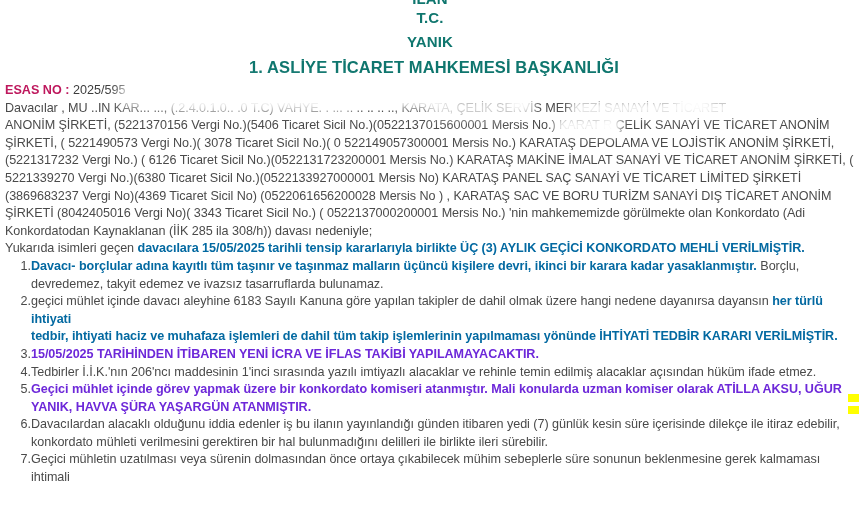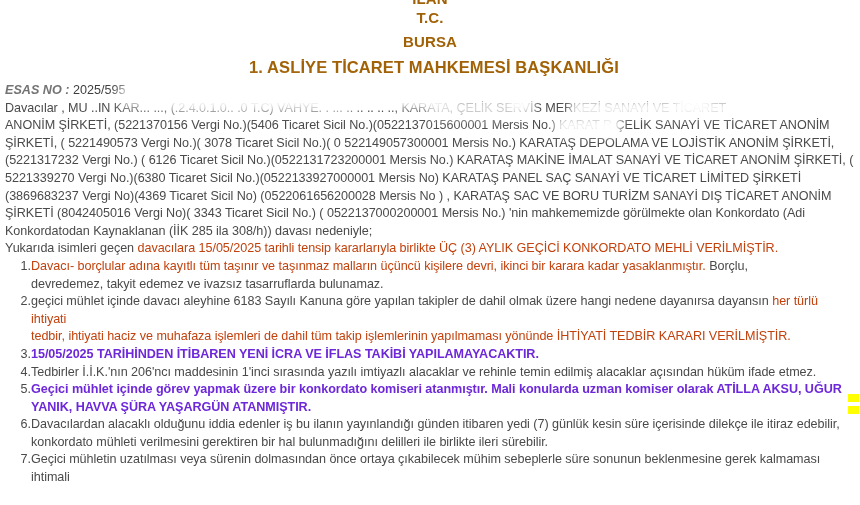--- a/index.html
+++ b/index.html
@@ -21,21 +21,21 @@
     position: relative;
     width: 860px;
     height: 505px;
     overflow: hidden;
   }
 
   
   .head {
     text-align: center;
     font-weight: bold;
-    color: #a16207;
+    color: #0f766e;
     letter-spacing: .1px;
   }
   .head-ilan {
     position: absolute;
     top: -9px;
     left: 0;
     right: 0;
     font-size: 15px;
     line-height: 16px;
   }
@@ -78,23 +78,23 @@
     color: #4a4a4a;
     white-space: nowrap;
     letter-spacing: -0.05px;
   }
 
   .esas {
     font-size: 12.6px;
     line-height: 17.6px;
     margin-bottom: 0px;
   }
-  .esas b { font-weight: bold; color: #737373; font-style: italic; }
-
-  b.strong { font-weight: normal; color: #c2410c; }
+  .esas b { font-weight: bold; color: #be185d; }
+
+  b.strong { font-weight: bold; color: #0369a1; }
 
   
   ol.items {
     list-style: none;
     margin: 0;
     padding: 0;
   }
   ol.items > li {
     position: relative;
     padding-left: 26px;
@@ -144,21 +144,21 @@
     background: #ffffff;
   }
 </style>
 </head>
 <body>
 
 <div id="doc">
 
   <div class="head head-ilan">İLAN</div>
   <div class="head head-tc">T.C.</div>
-  <div class="head head-city">BURSA</div>
+  <div class="head head-city">YANIK</div>
   <div class="head head-court">1. ASLİYE TİCARET MAHKEMESİ BAŞKANLIĞI</div>
 
   <div class="body-wrap">
 
     <div class="esas">
       <b>ESAS NO :</b>
       <span>2025/595</span>
     </div>
 
     <div class="ln">Davacılar , MU          ..IN KAR...  ..., (.2.4.0.1.0.. .0 T.C) VAHYE. . ... .. .. .. .. ..,                       KARATA,  ÇELİK SERVİS MERKEZİ SANAYİ VE TİCARET</div>

